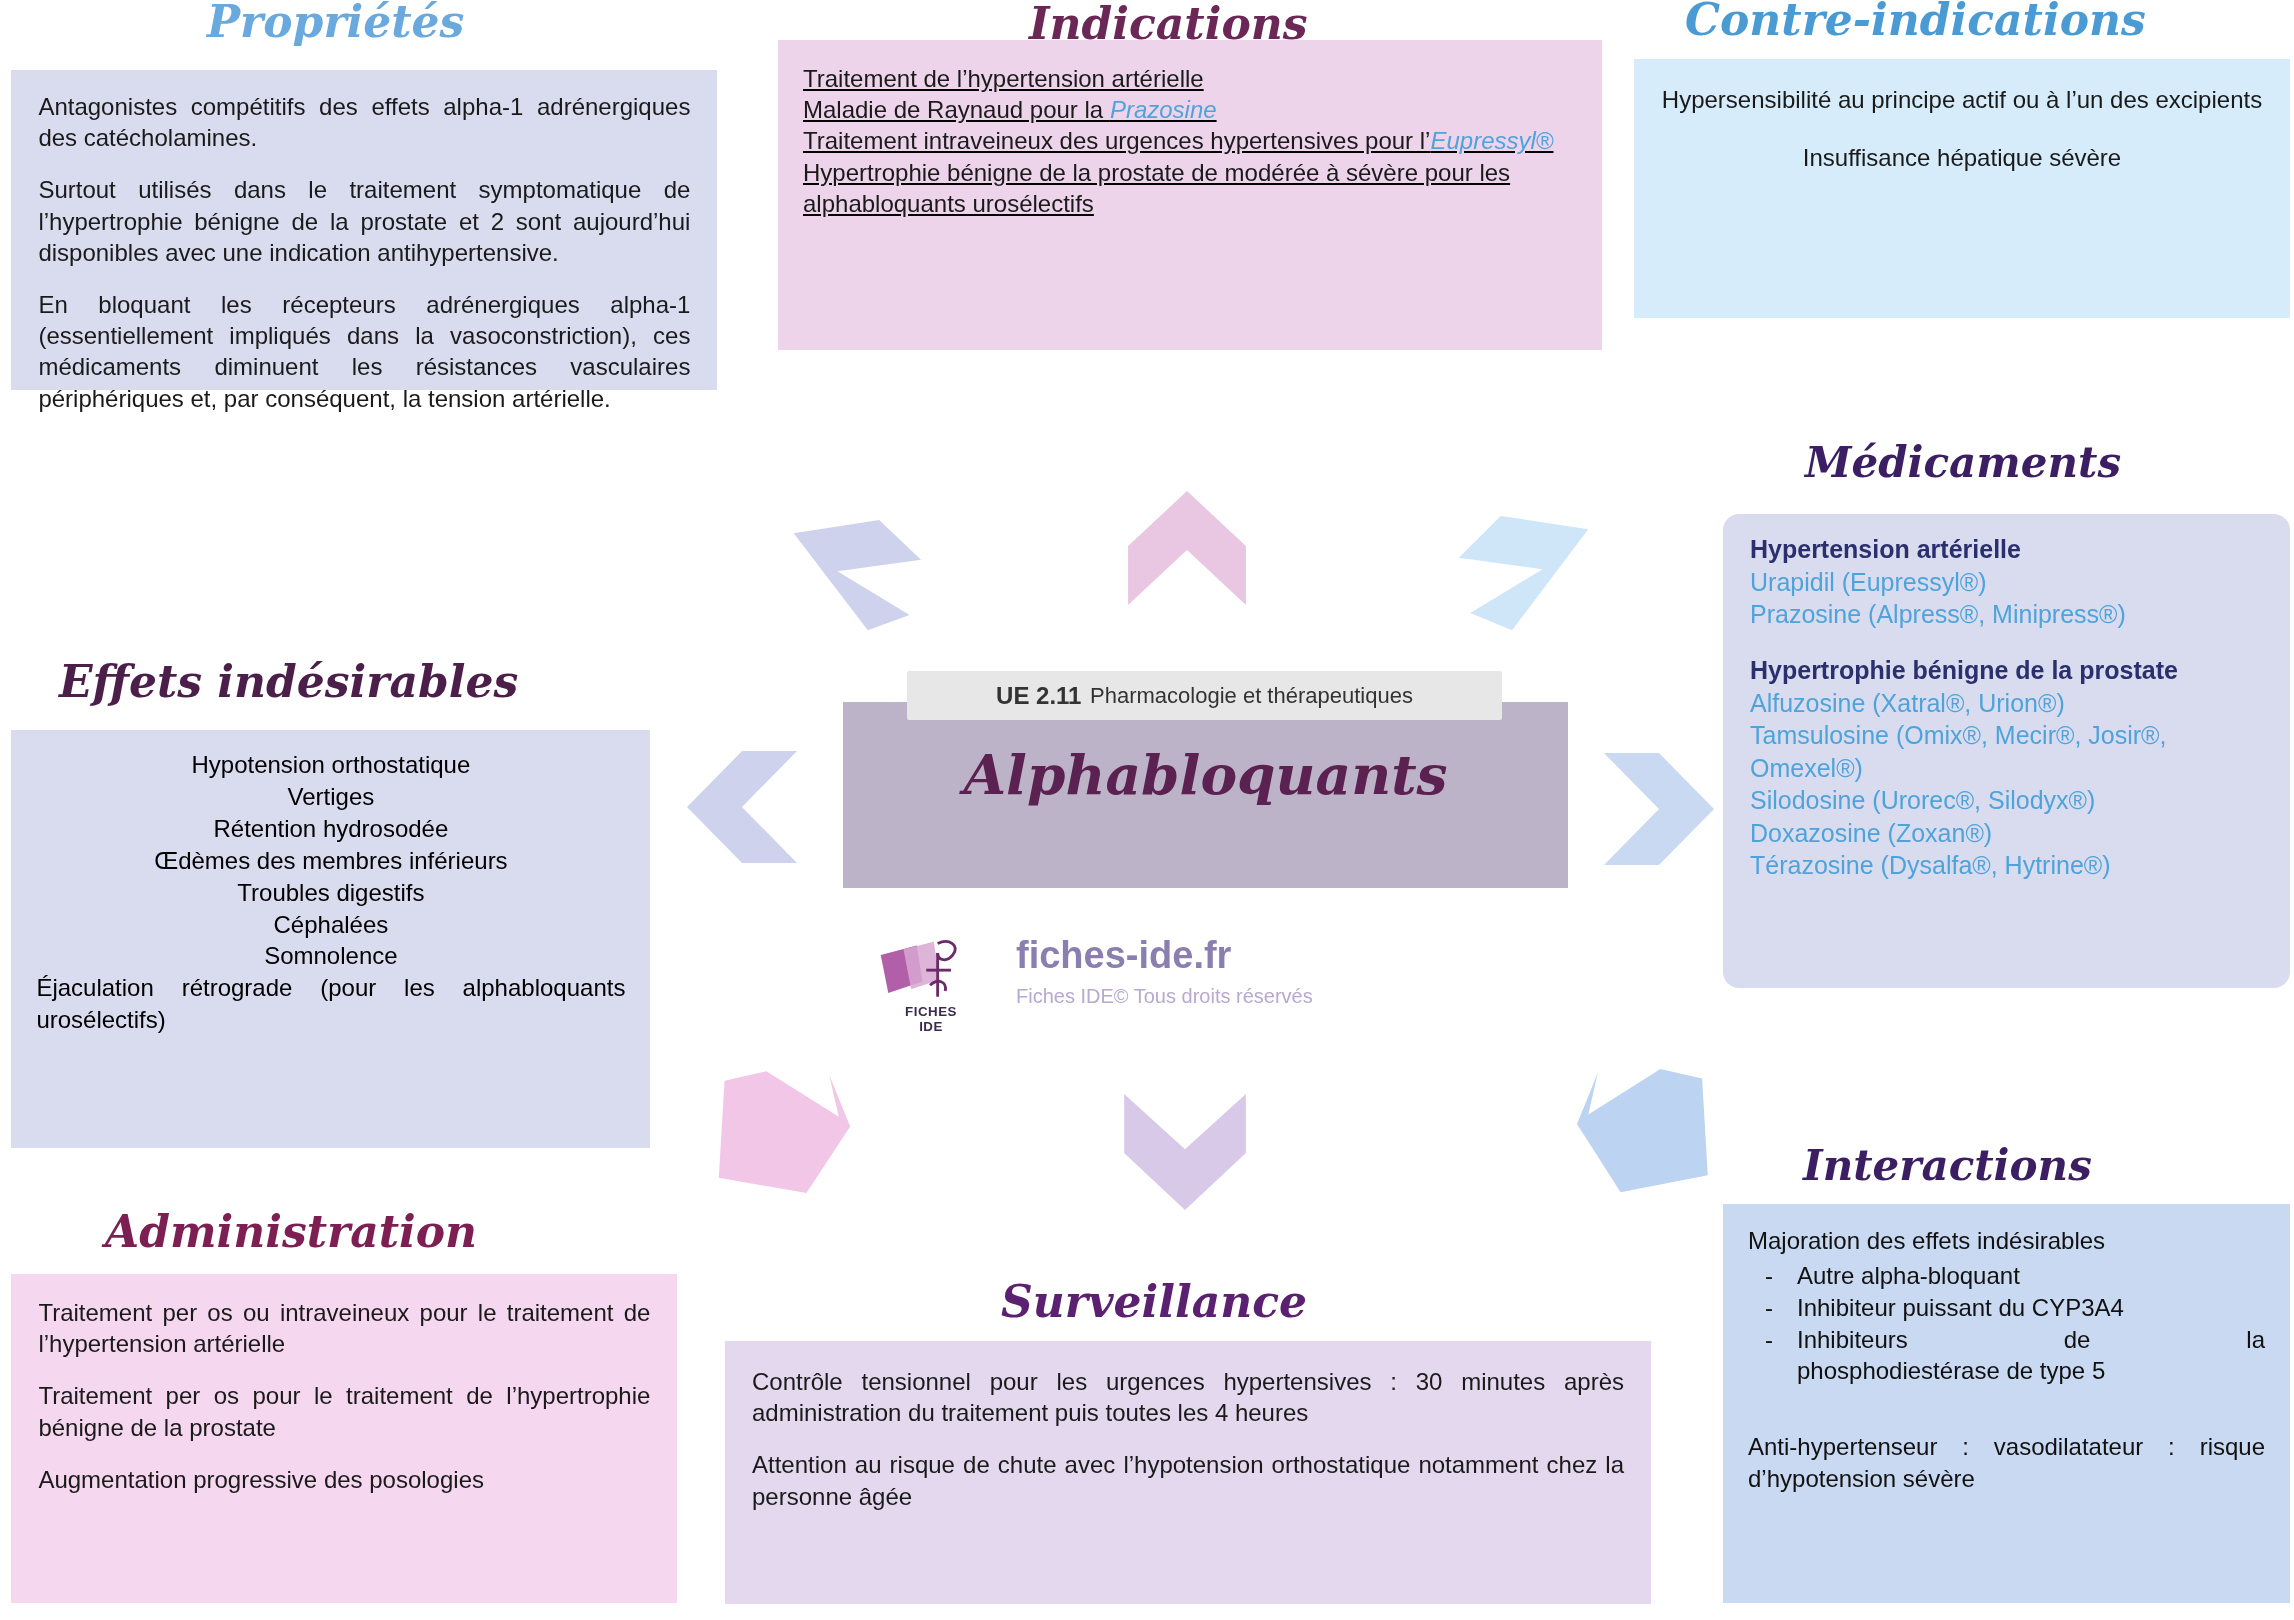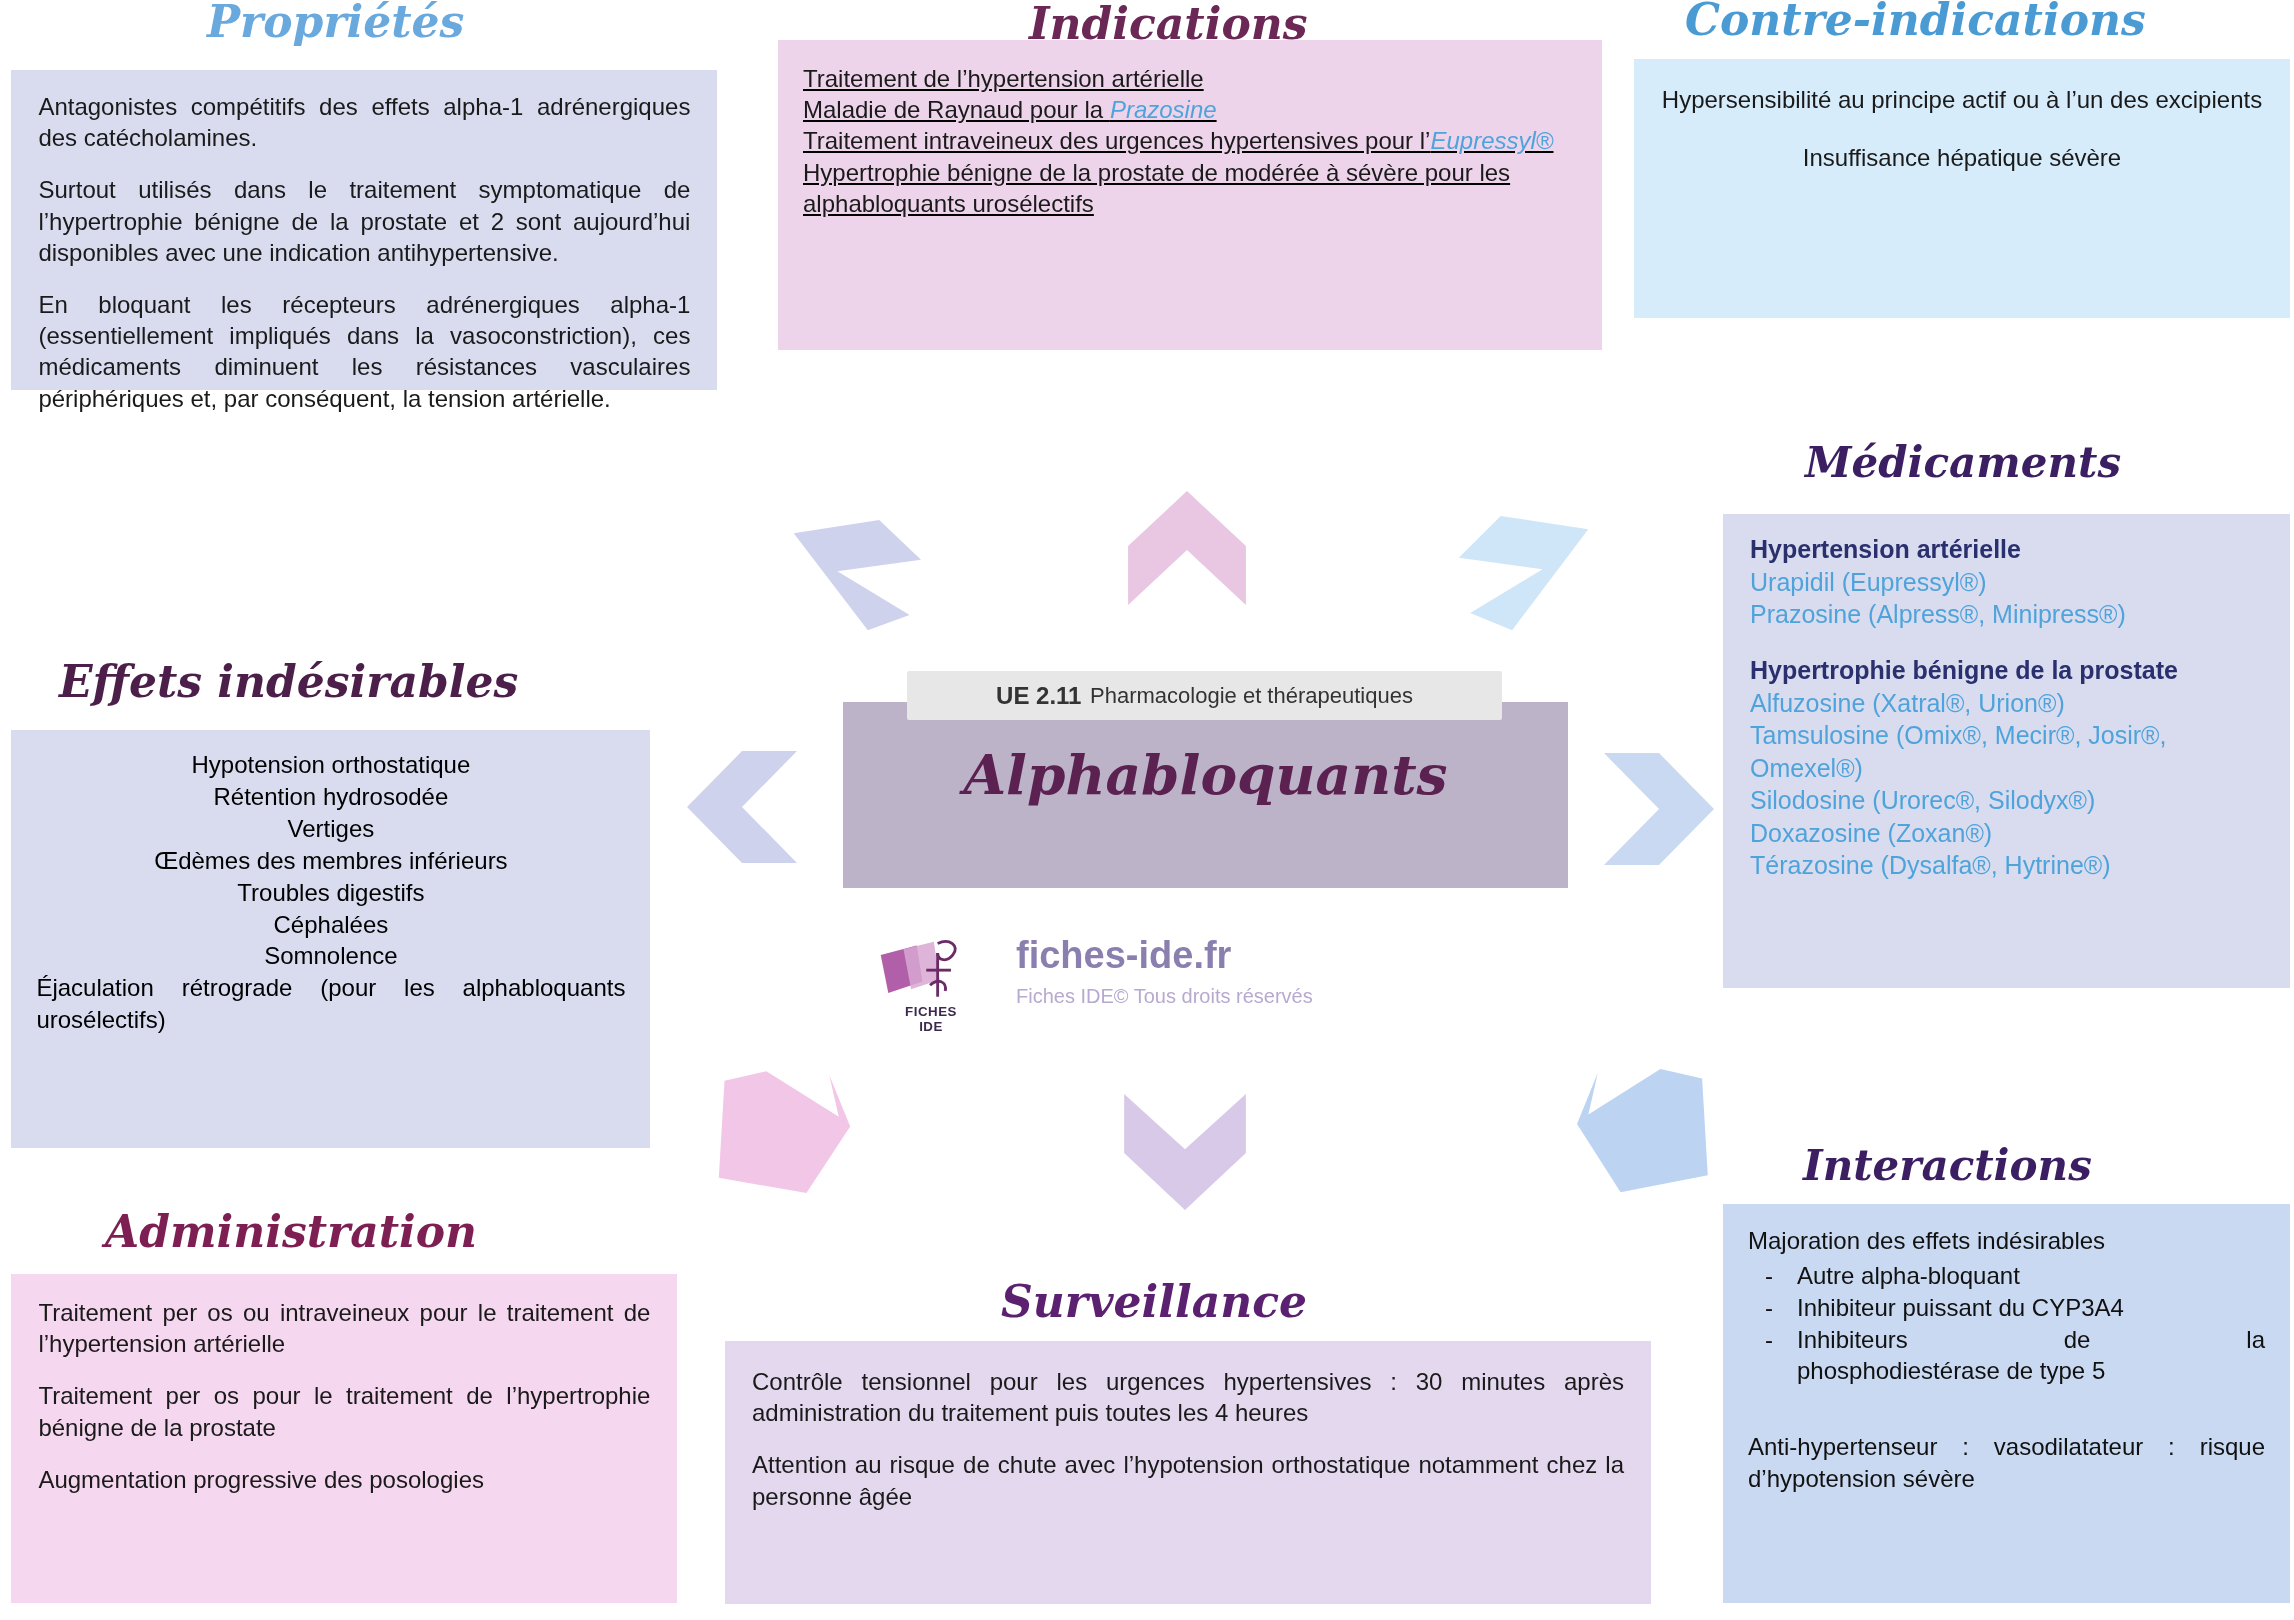--- a/index.html
+++ b/index.html
@@ -83,20 +83,21 @@
   #medicaments-title {
     left: 1805px; top: 438px;
     font-size: 42px;
     color: #3c1f63;
   }
   #medicaments-box {
     left: 1723px; top: 514px;
     width: 567px; height: 474px;
     background: #d9dcef;
     padding: 21px 27px;
+    border-radius: 16px;
   }
   .med-head {
     font-size: 25px;
     font-weight: bold;
     color: #2a2f6e;
     margin-bottom: 1.9px;
   }
   .med-item {
     font-size: 25px;
     color: #4fa3db;
@@ -288,22 +289,22 @@
     <div class="med-item">Alfuzosine (Xatral®, Urion®)</div>
     <div class="med-item">Tamsulosine (Omix®, Mecir®, Josir®, Omexel®)</div>
     <div class="med-item">Silodosine (Urorec®, Silodyx®)</div>
     <div class="med-item">Doxazosine (Zoxan®)</div>
     <div class="med-item">Térazosine (Dysalfa®, Hytrine®)</div>
   </div>
 
   <div class="title" id="effets-title">Effets indésirables</div>
   <div class="box" id="effets-box">
     <div class="line">Hypotension orthostatique</div>
+    <div class="line">Vertiges</div>
     <div class="line">Rétention hydrosodée</div>
-    <div class="line">Vertiges</div>
     <div class="line">Œdèmes des membres inférieurs</div>
     <div class="line">Troubles digestifs</div>
     <div class="line">Céphalées</div>
     <div class="line">Somnolence</div>
     <div class="line just" style="text-align:justify">Éjaculation rétrograde (pour les alphabloquants urosélectifs)</div>
   </div>
 
   <div class="title" id="administration-title">Administration</div>
   <div class="box" id="administration-box">
     <div class="body-text just p">Traitement per os ou intraveineux pour le traitement de l’hypertension artérielle</div>

